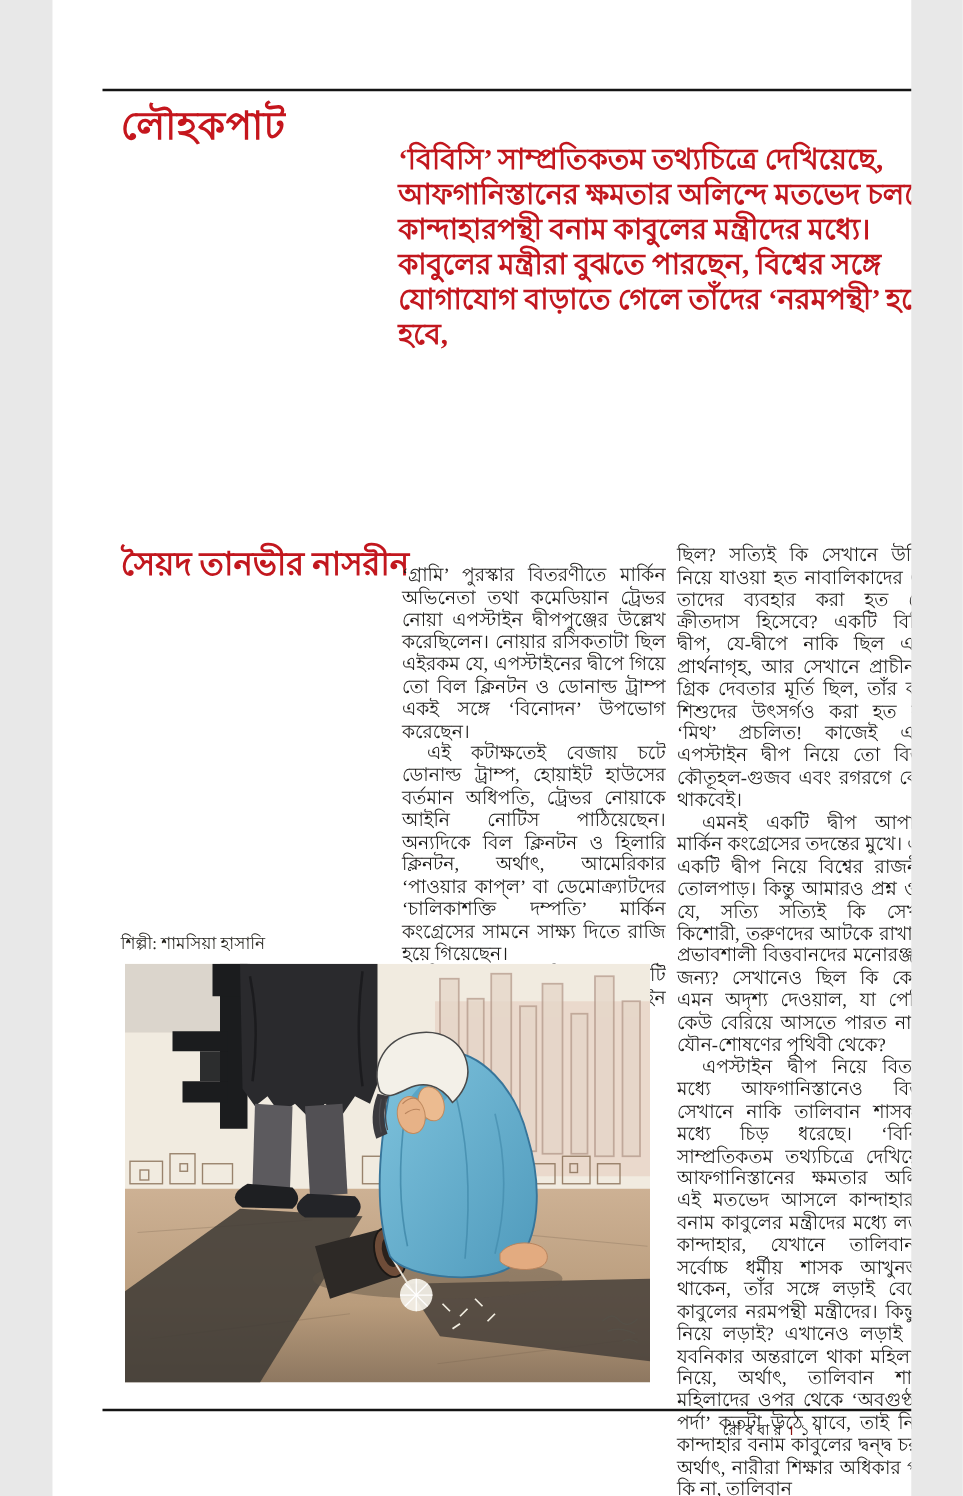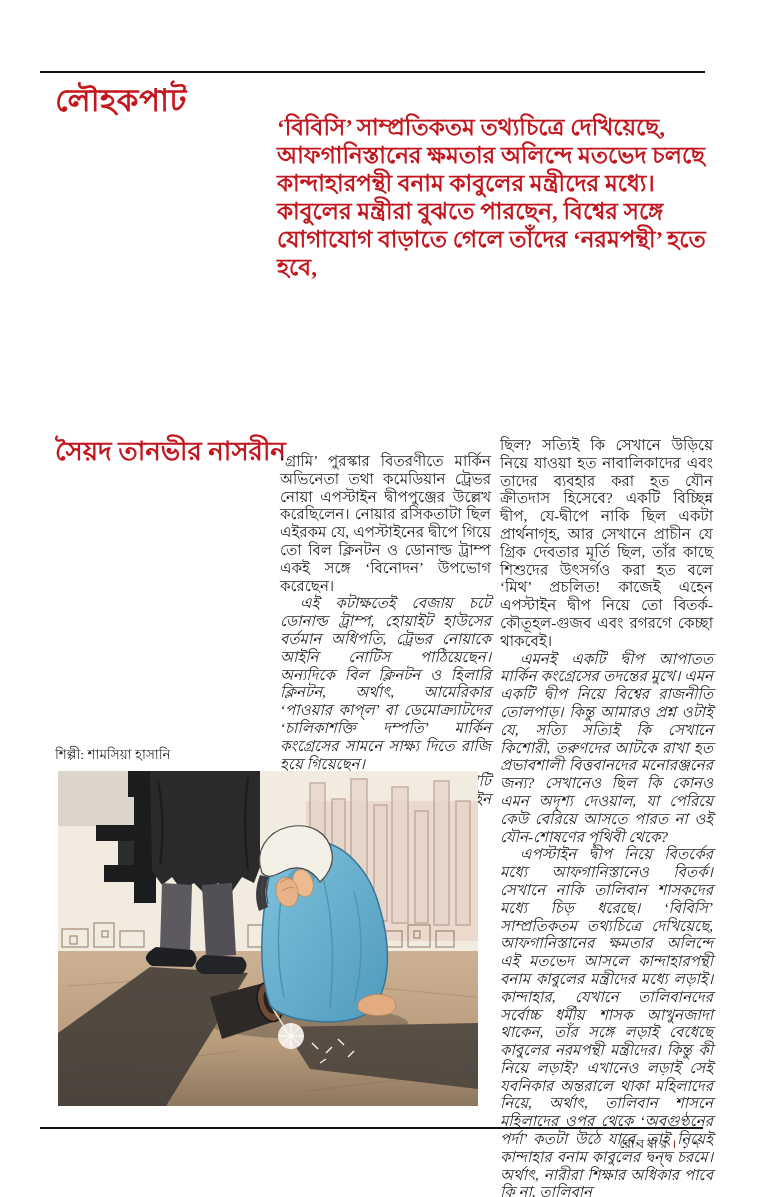--- a/index.html
+++ b/index.html
@@ -1,17 +1,17 @@
 <!DOCTYPE html>
 <html><head>
 <meta charset="utf-8">
 <style>
   html,body{margin:0;padding:0;background:#e8e8e8;}
   .page{
-    position:relative;width:770px;height:1197px;background:#ffffff;
+    position:relative;width:687px;height:1197px;background:#ffffff;
     font-family:"Liberation Serif", serif;overflow:hidden;margin:0 auto;
   }
   .rule{position:absolute;height:2px;background:#141414;}
   .top-rule{left:40px;top:71px;width:665px;}
   .footer-rule{left:40px;top:1127px;width:663px;}
   .section-title{
     position:absolute;left:55px;top:76px;font-size:31px;font-weight:bold;
     color:#c5161d;letter-spacing:0.5px;
   }
   .standfirst{
@@ -26,21 +26,21 @@
   .byline{
     position:absolute;left:55px;top:431px;font-size:26px;font-weight:bold;color:#c2171e;
   }
   .col{
     position:absolute;top:437px;font-size:15px;line-height:17.8px;color:#1d1c1a;
     text-align:justify;
   }
   .col-1{left:280px;width:211px;margin-top:16px;}
   .col-2{left:500px;width:213px;}
   .col p{margin:0;}
-  .col p.indent{text-indent:20px;font-style:italic;}
+  .col p.indent{text-indent:20px;}
   .artist-credit{
     position:absolute;left:55px;top:744px;font-size:13.5px;color:#26241f;
   }
   .illustration{
     position:absolute;left:58px;top:771px;width:420px;height:335px;margin:0;
   }
   .illustration svg{display:block;width:420px;height:335px;}
   .footer{
     position:absolute;top:1135px;right:67px;font-size:12px;color:#141414;
     letter-spacing:3px;

